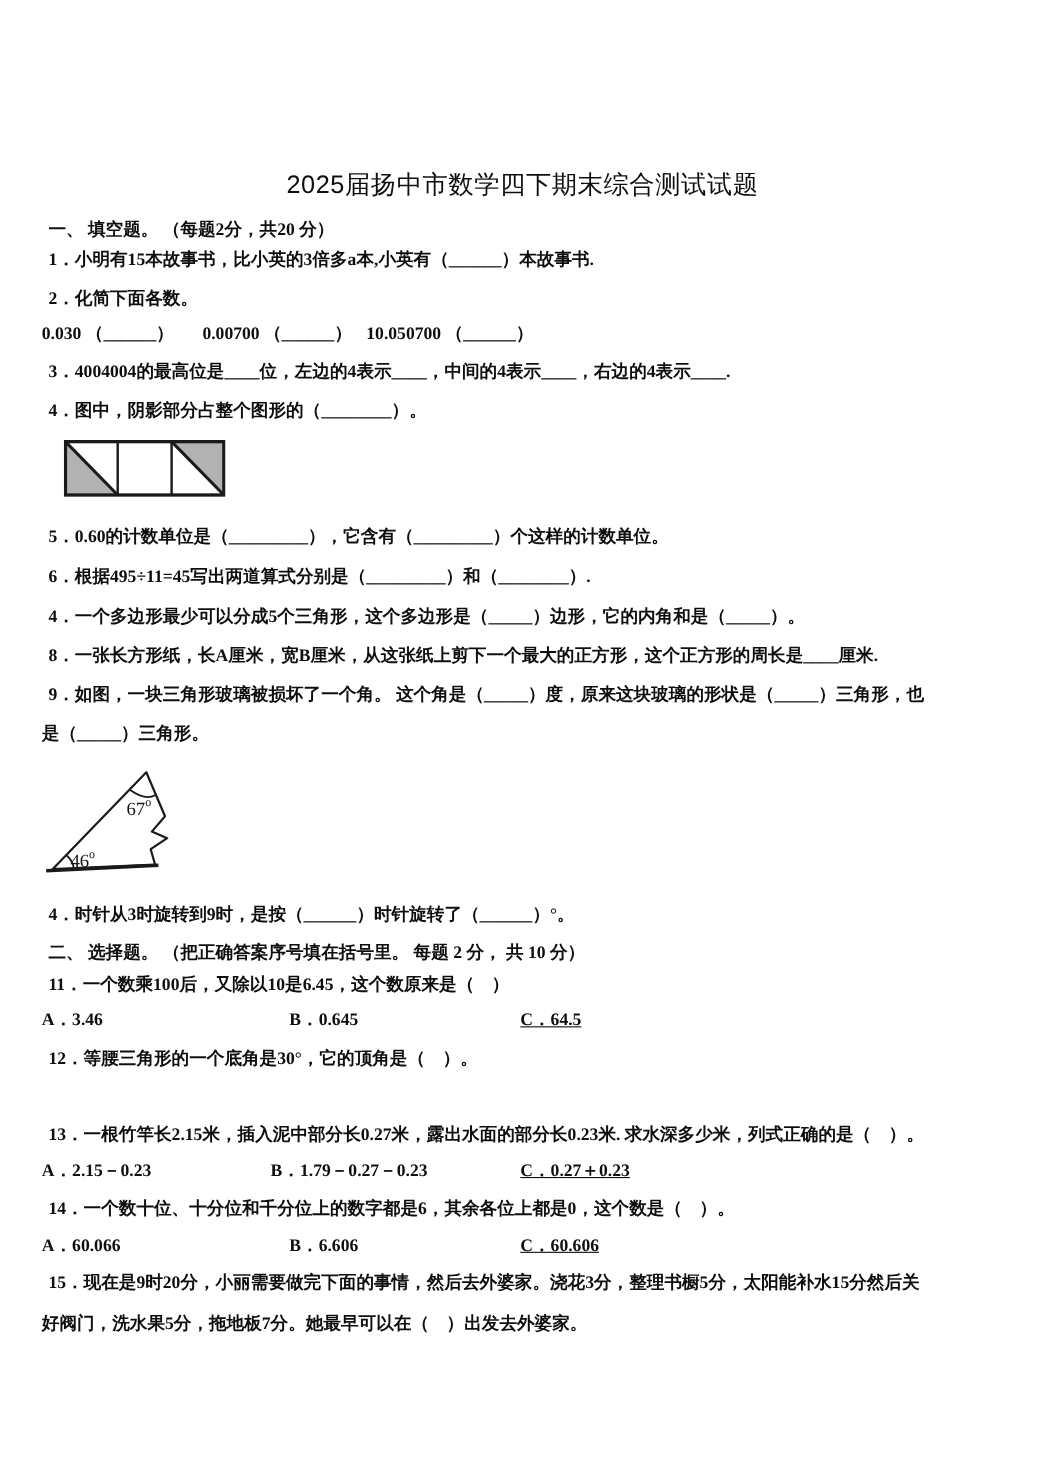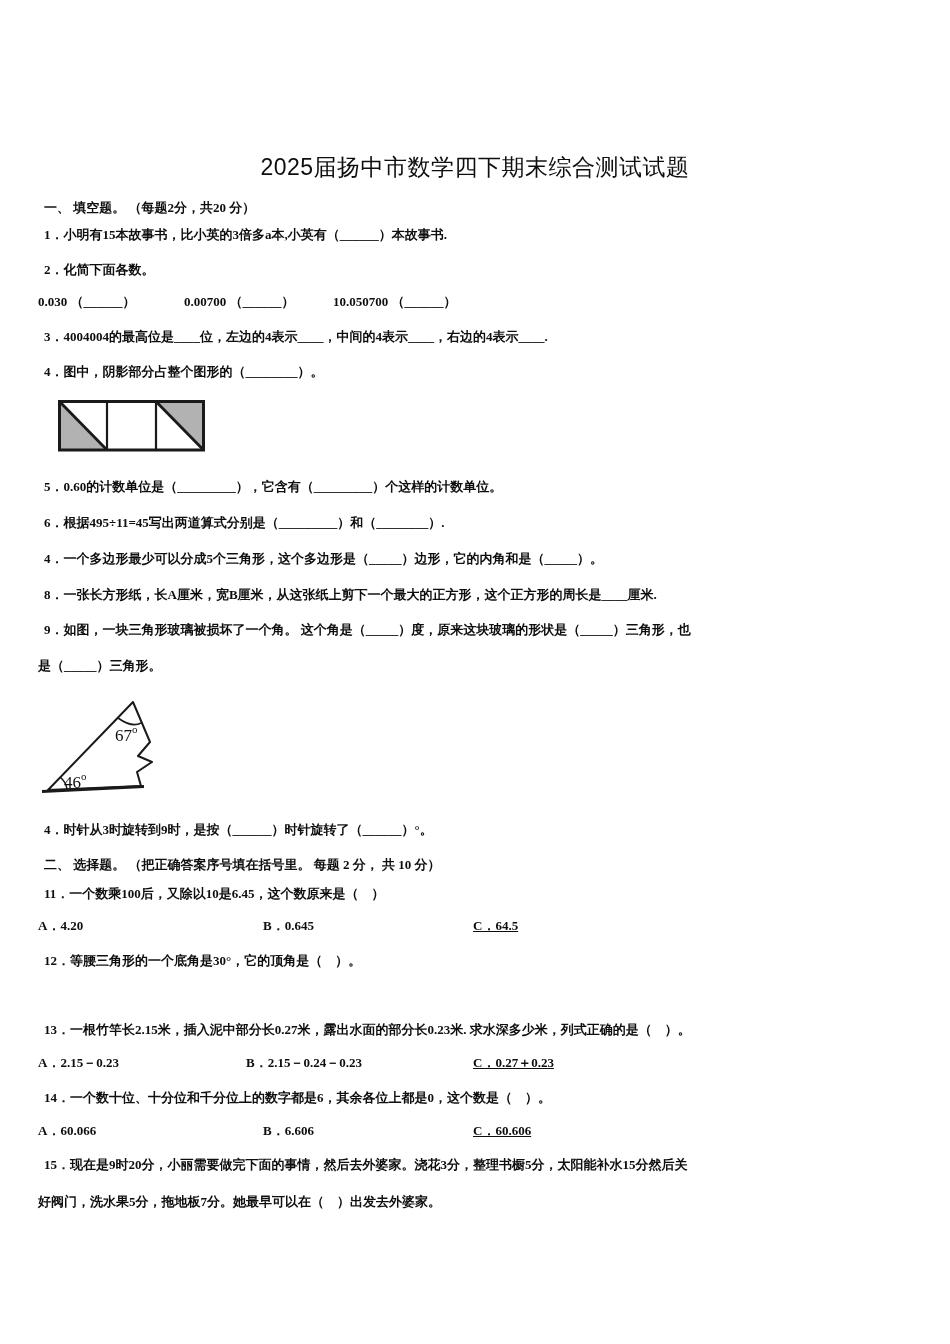--- a/index.html
+++ b/index.html
@@ -21,21 +21,21 @@
     text-align: center;
     font-family: "Liberation Sans", "DejaVu Sans", sans-serif;
     font-size: 23px;
     font-weight: 400;
     letter-spacing: 0.5px;
     margin-top: 44px;
   }
   .line {
     position: absolute;
     left: 44px;
-    font-size: 13px;
+    font-size: 16px;
     font-weight: 700;
     line-height: 1.25;
     white-space: pre;
   }
   .indent { left: 38px; text-align: center; }
   .opts { left: 0; width: 864px; height: 26px; }
   .opts span { position: absolute; top: 0; white-space: pre; }
   .opt-a { left: 38px; }
   .opt-b { left: 263px; text-align: right; }
   .opt-c { left: 473px; text-decoration: underline; }
@@ -87,31 +87,31 @@
     <text x="75" y="47" font-size="17" fill="#111" font-family="Liberation Serif, DejaVu Serif, serif"><tspan>67</tspan><tspan dy="-8" font-size="11">o</tspan></text>
     <text x="24" y="94" font-size="17" fill="#111" font-family="Liberation Serif, DejaVu Serif, serif"><tspan>46</tspan><tspan dy="-8" font-size="11">o</tspan></text>
   </svg>
 
   <p class="line" style="top:822px">4．时针从3时旋转到9时，是按（______）时针旋转了（______）°。</p>
 
   <p class="line" style="top:857px">二、 选择题。 （把正确答案序号填在括号里。 每题 2 分， 共 10 分）</p>
 
   <p class="line" style="top:886px">11．一个数乘100后，又除以10是6.45，这个数原来是（　）</p>
   <div class="line opts" style="top:918px">
-    <span class="opt-a">A．4.20</span>
+    <span class="opt-a">A．3.46</span>
     <span class="opt-b">B．0.645</span>
     <span class="opt-c">C．64.5</span>
   </div>
 
   <p class="line" style="top:953px">12．等腰三角形的一个底角是30°，它的顶角是（　）。</p>
 
   <p class="line" style="top:1022px">13．一根竹竿长2.15米，插入泥中部分长0.27米，露出水面的部分长0.23米. 求水深多少米，列式正确的是（　）。</p>
   <div class="line opts opts13" style="top:1055px">
     <span class="opt-a">A．2.15－0.23</span>
-    <span class="opt-b">B．2.15－0.24－0.23</span>
+    <span class="opt-b">B．1.79－0.27－0.23</span>
     <span class="opt-c">C．0.27＋0.23</span>
   </div>
 
   <p class="line" style="top:1090px">14．一个数十位、十分位和千分位上的数字都是6，其余各位上都是0，这个数是（　）。</p>
   <div class="line opts" style="top:1123px">
     <span class="opt-a">A．60.066</span>
     <span class="opt-b">B．6.606</span>
     <span class="opt-c">C．60.606</span>
   </div>
 

